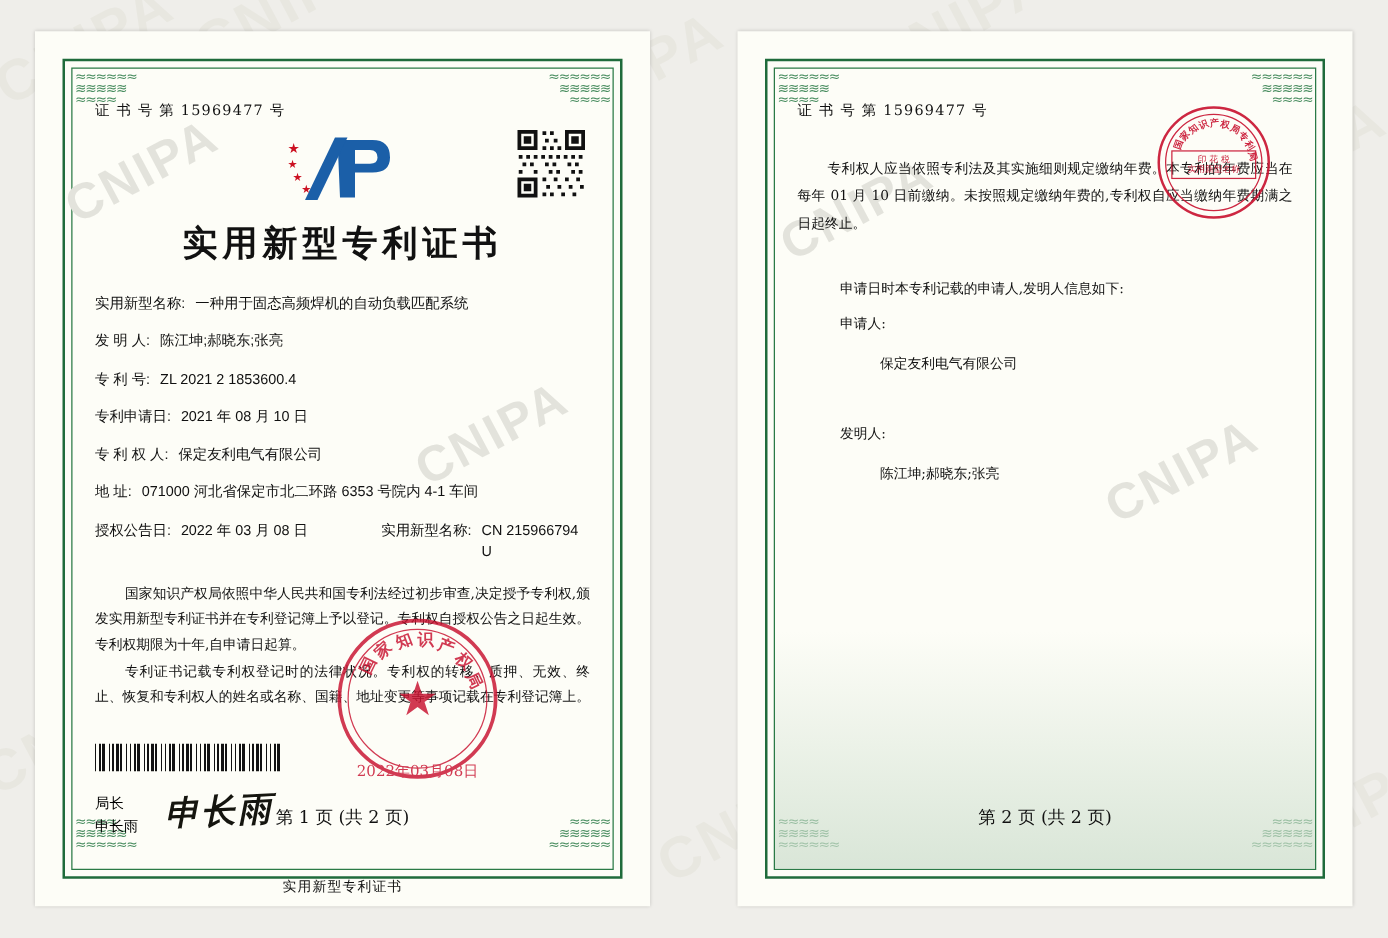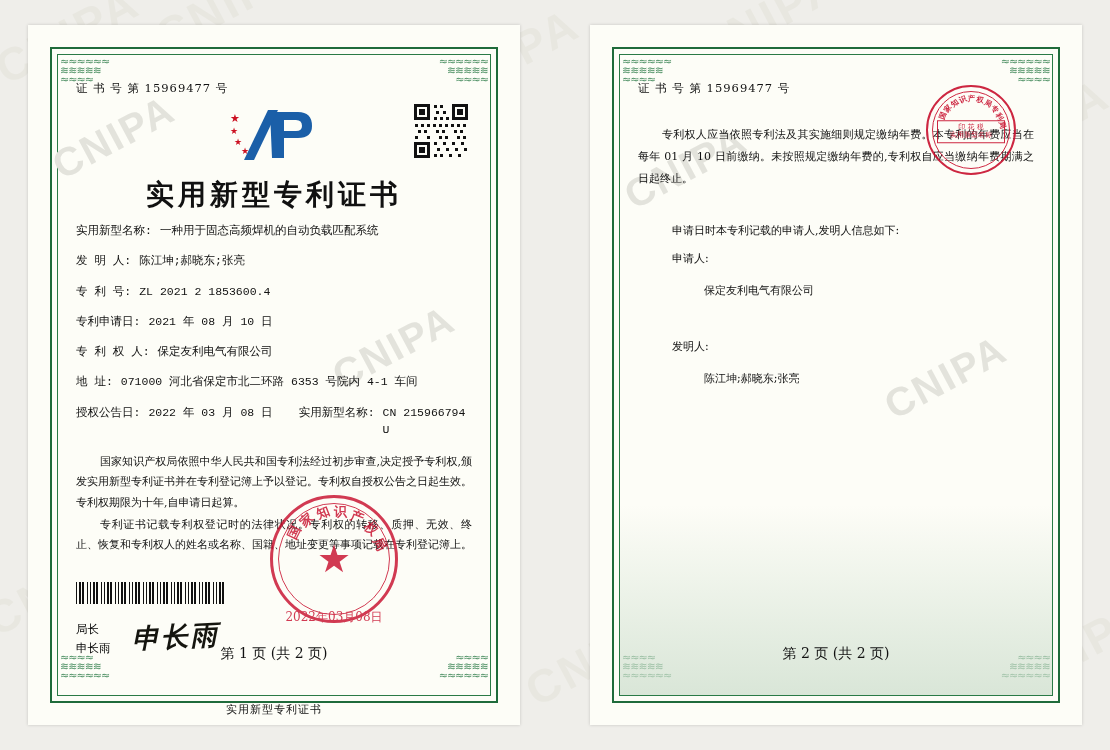--- a/index.html
+++ b/index.html
@@ -115,24 +115,24 @@
   .title {
     text-align: center;
     font-size: 28px;
     font-weight: bold;
     letter-spacing: 4px;
     color: #111;
     margin-top: 2px;
     font-family: "DejaVu Serif", serif;
   }
   .fields {
-    margin-top: 8px;
+    margin-top: 21px;
     font-size: 11.5px;
     color: #111;
-    font-family: Liberation Mono, monospace;
+    font-family: Liberation Sans, sans-serif;
   }
   .field-row {
     display: flex;
     margin-bottom: 13px;
     line-height: 1.5;
   }
   .fl {
     white-space: nowrap;
     margin-right: 8px;
   }

